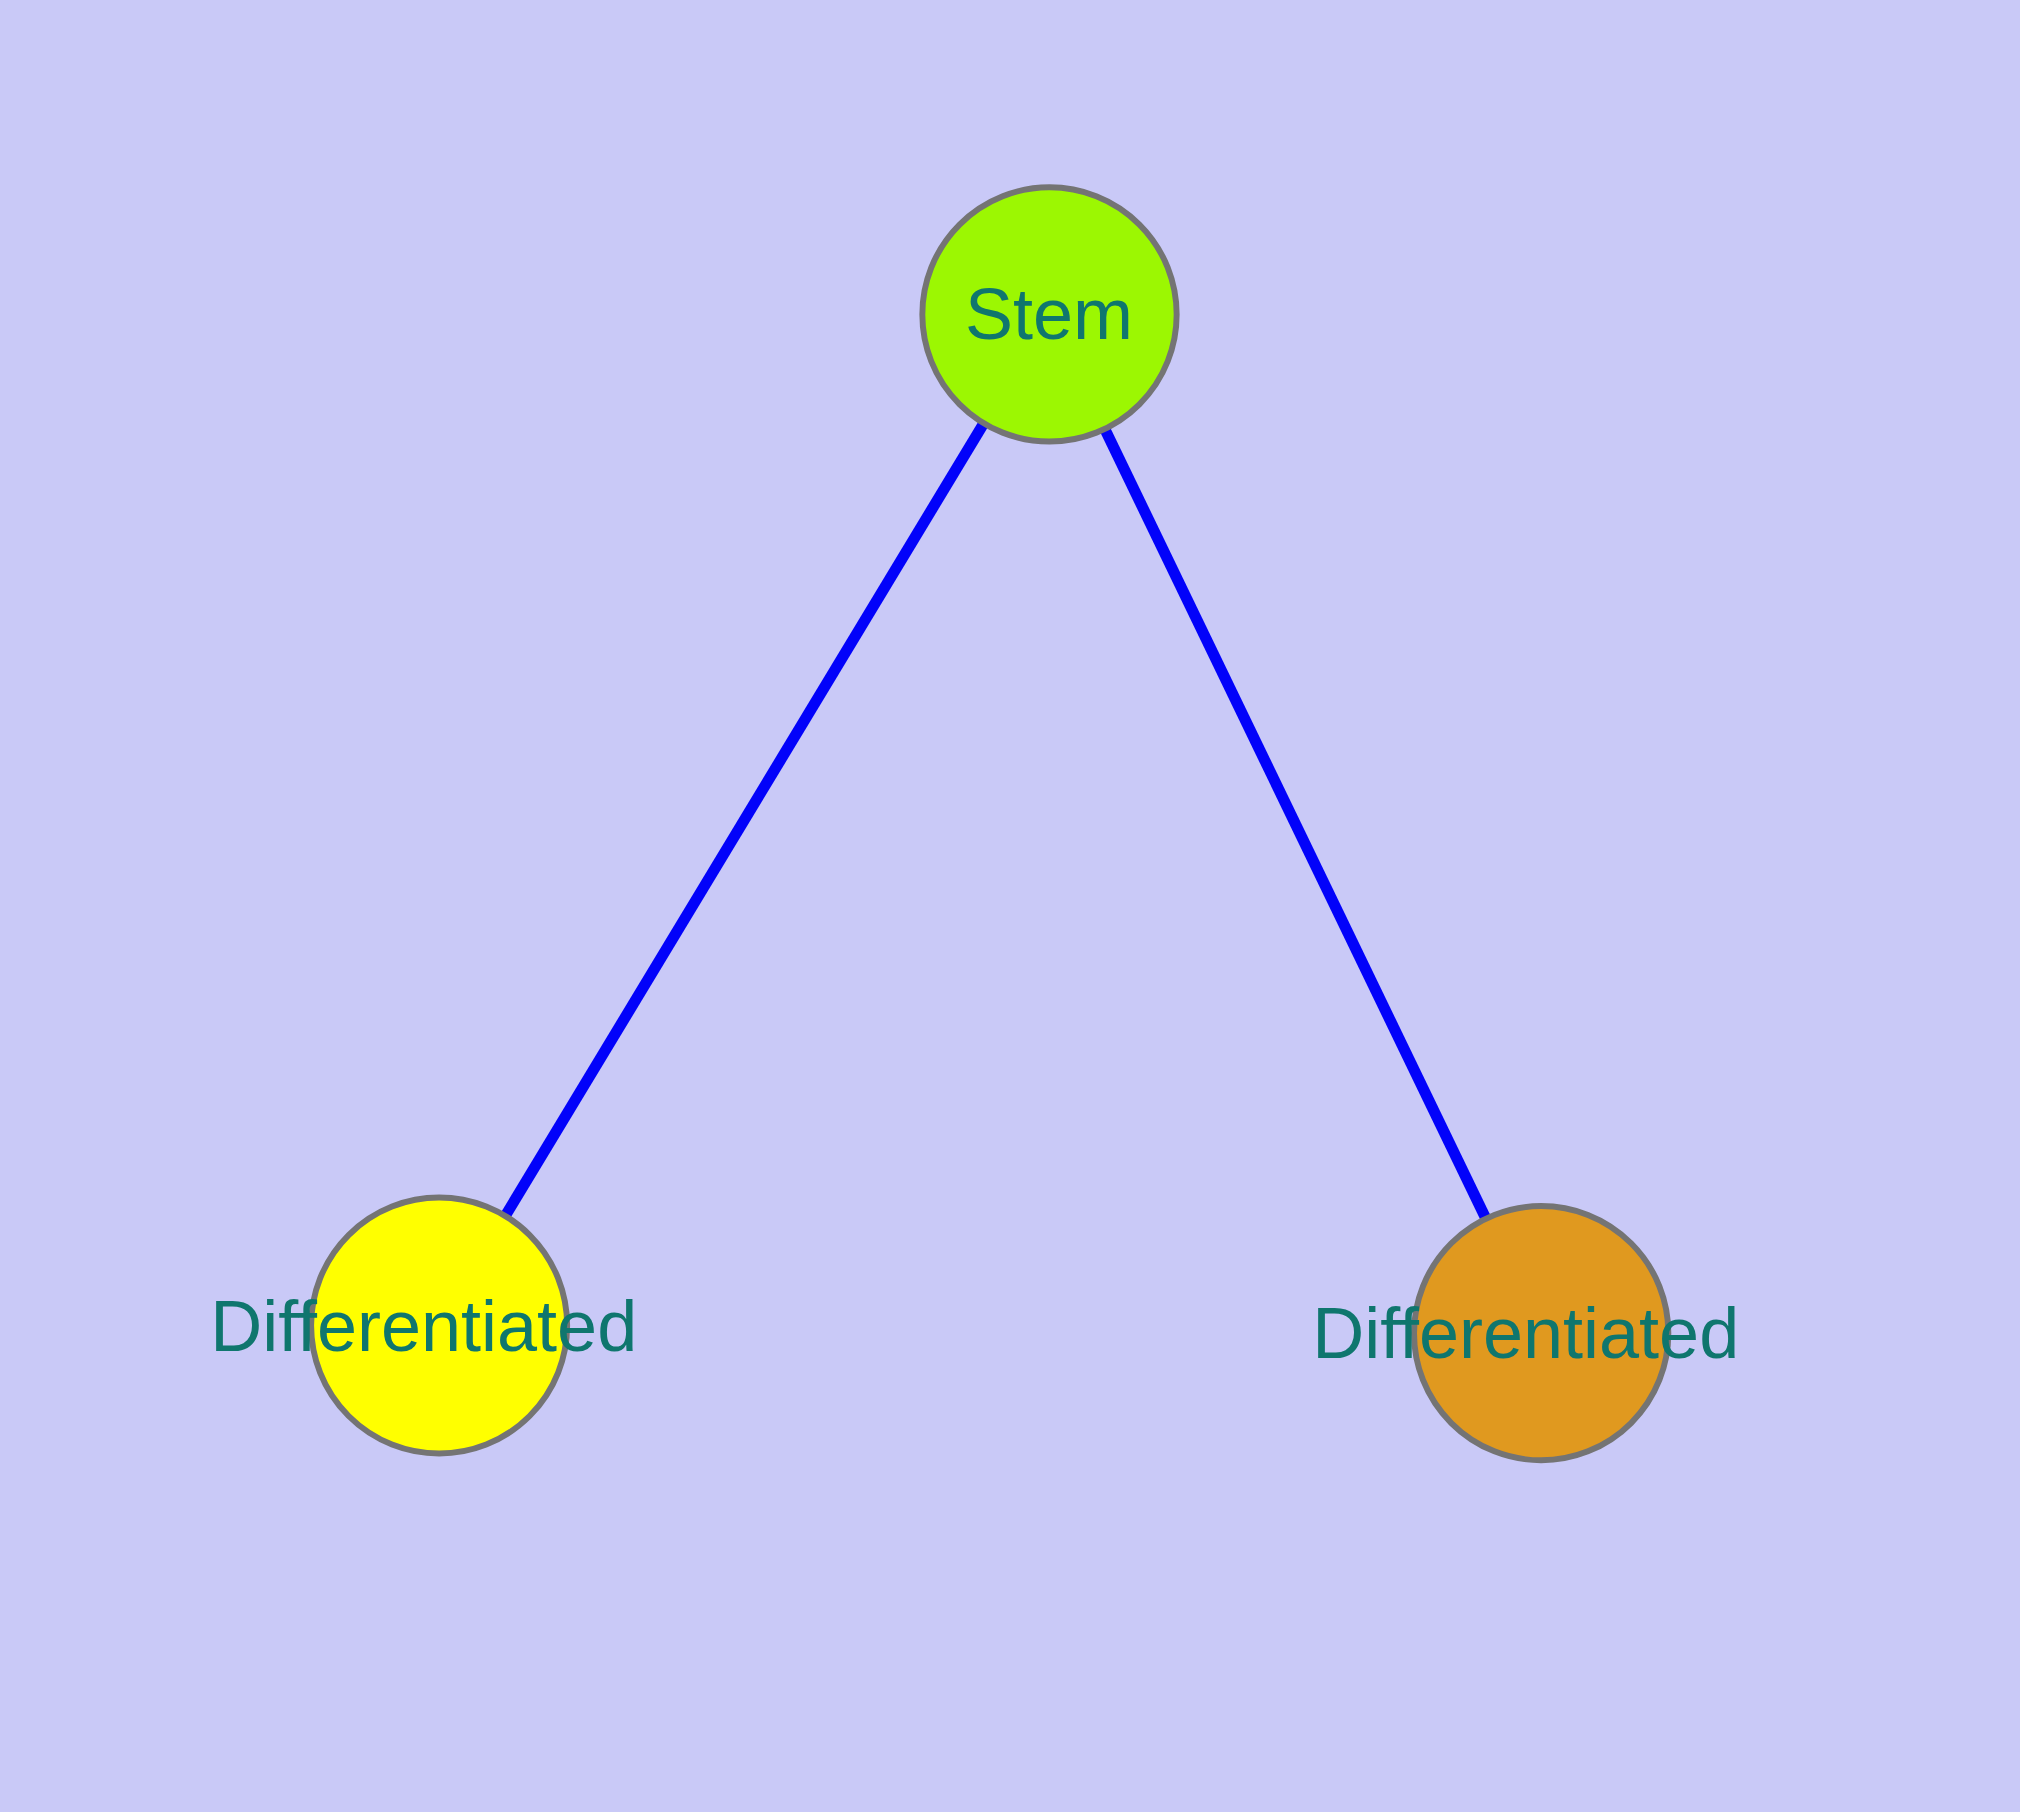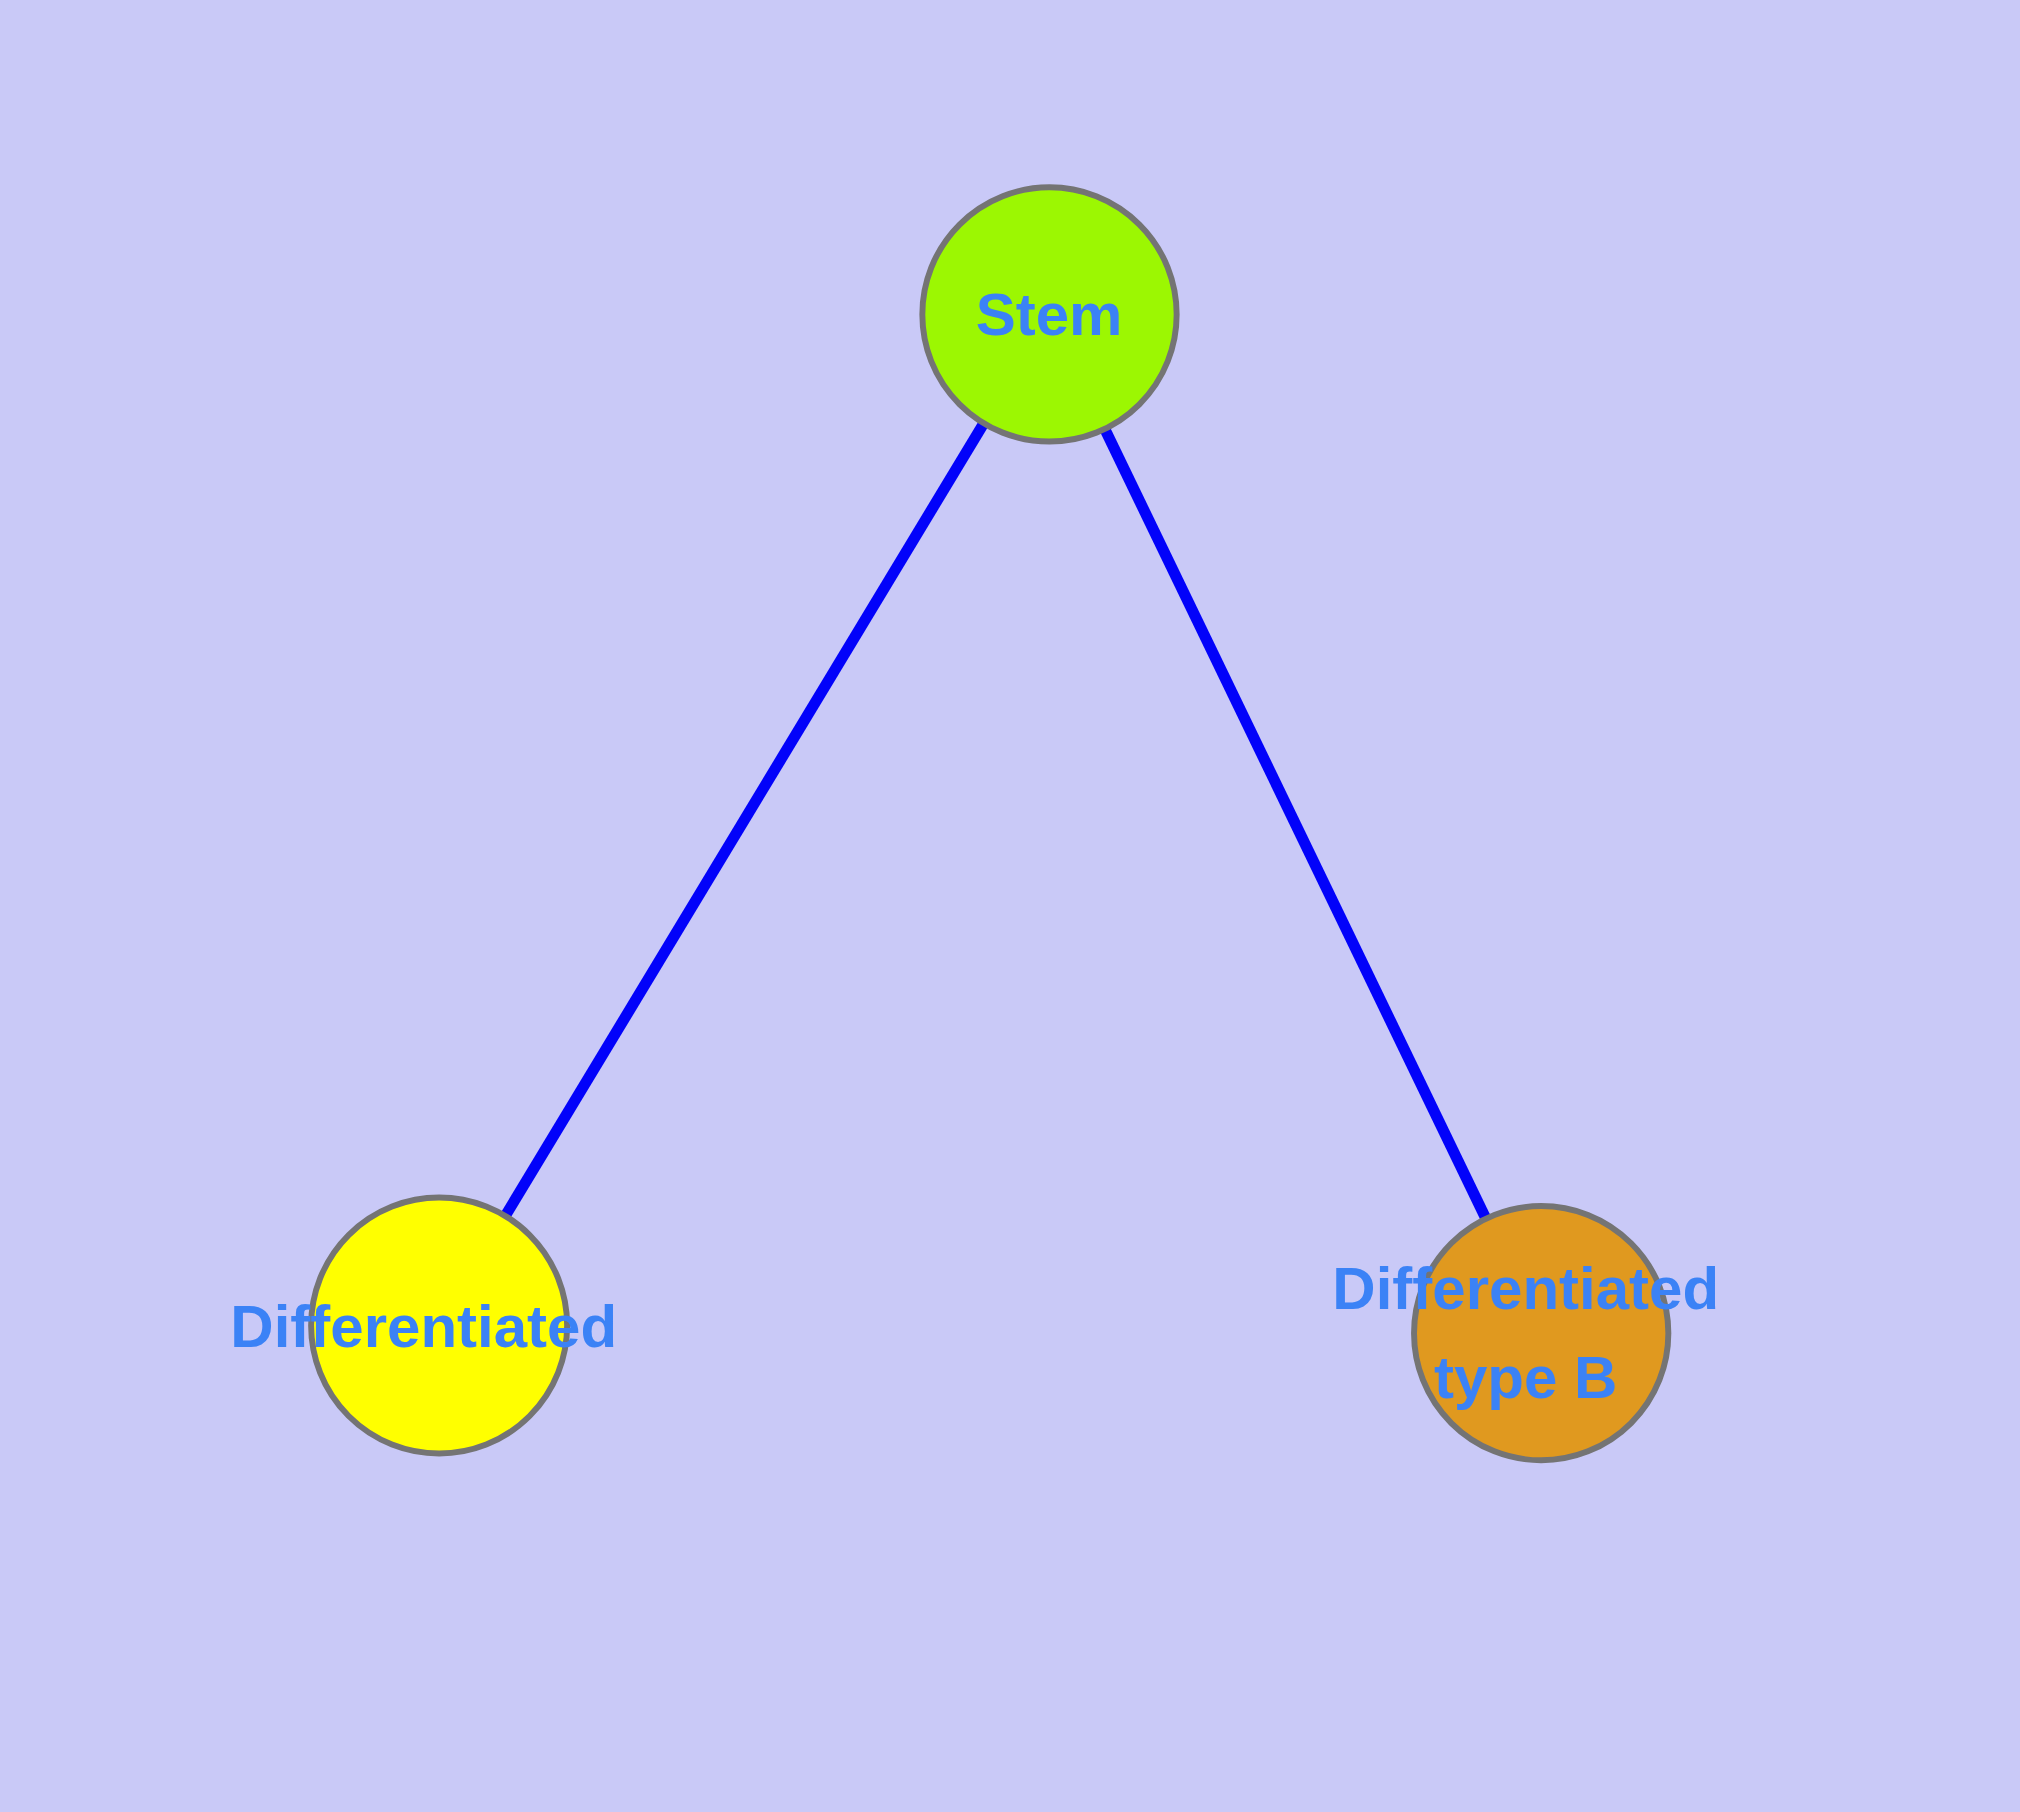--- a/index.html
+++ b/index.html
@@ -24,23 +24,23 @@
     stroke-width: 13;
     stroke-linecap: butt;
     fill: none;
   }
   .node-circle {
     stroke-width: 7;
   }
   .node-label {
     position: absolute;
     transform: translate(-50%, -50%);
-    color: #3b82f6;
-    font-size: 60px;
-    font-weight: bold;
+    color: #0f766e;
+    font-size: 72px;
+    font-weight: normal;
     line-height: 89px;
     text-align: center;
     white-space: nowrap;
     letter-spacing: 0;
   }
   .node-label.shift-left {
     transform: translate(calc(-50% - 15.3px), -50%);
   }
 </style>
 </head>
@@ -66,17 +66,16 @@
   <div class="node-label" style="left: 1049px; top: 314px;">
     <div>Stem</div>
   </div>
 
   <div class="node-label shift-left" style="left: 439px; top: 1326px;">
     <div>Differentiated</div>
   </div>
 
   <div class="node-label shift-left" style="left: 1541px; top: 1333px;">
     <div>Differentiated</div>
-    <div>type B</div>
   </div>
 
 </div>
 
 
 </body></html>

